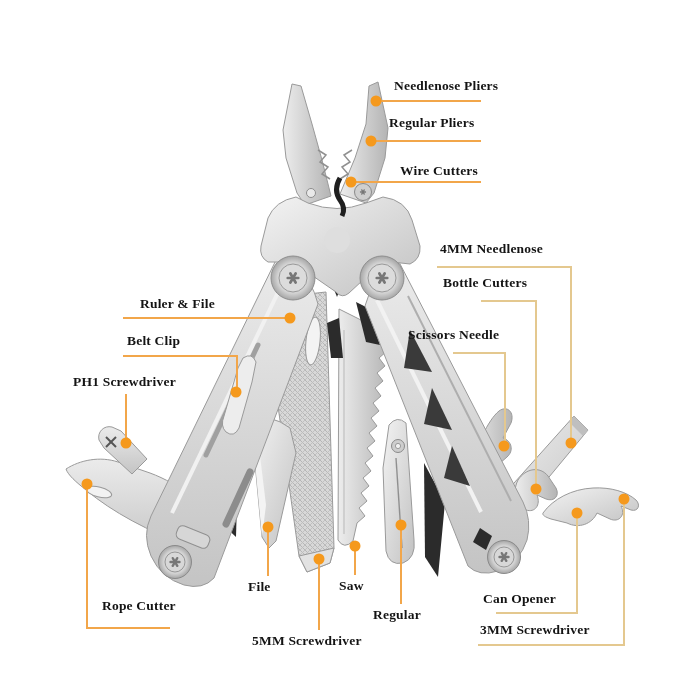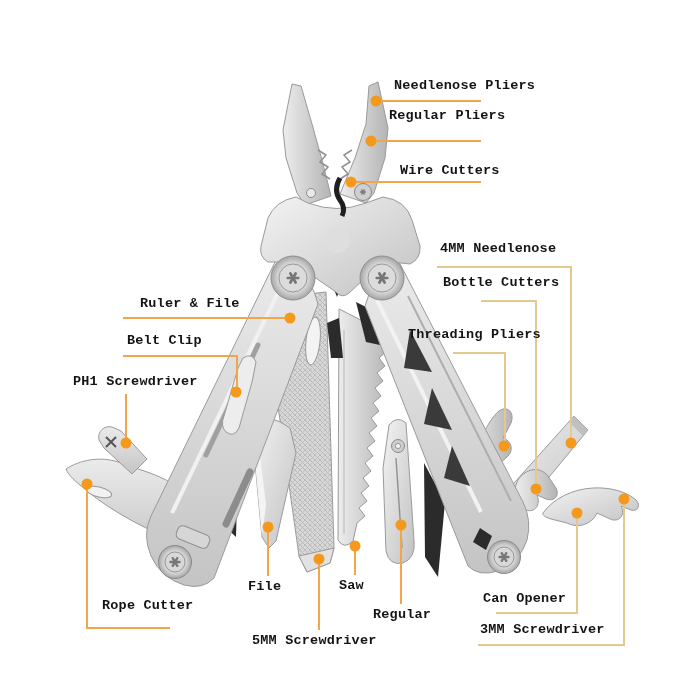--- a/index.html
+++ b/index.html
@@ -1,19 +1,19 @@
 <!DOCTYPE html>
 <html style="--page-bg: #ffffff; --accent-dot: #F5991D; --leader-line: #F2A64A; --connector-line: #E4C88F; --label-text: #141414;"><head>
 <meta charset="utf-8">
 <style>
   html,body{margin:0;padding:0;background:#fff;}
   .stage{
     position:relative;width:642px;height:700px;overflow:hidden;
     background:var(--page-bg,#ffffff);
-    font-family:Liberation Mono, monospace;
+    font-family:Liberation Serif, serif;
   }
   .stage svg{position:absolute;left:0;top:0;}
   .callout{
     position:absolute;font-weight:bold;font-size:13.5px;line-height:1;
     letter-spacing:.2px;color:var(--label-text,#141414);white-space:nowrap;
   }
   
   .ld{stroke:var(--leader-line,#F2A64A);stroke-width:2;fill:none;}
   .lc{stroke:var(--connector-line,#E4C88F);stroke-width:2;fill:none;}
   .dot{fill:var(--accent-dot,#F5991D);}
@@ -208,25 +208,25 @@
     <circle class="dot" cx="87" cy="484" r="5.5"></circle>
     <circle class="dot" cx="268" cy="527" r="5.5"></circle>
     <circle class="dot" cx="355" cy="546" r="5.5"></circle>
     <circle class="dot" cx="401" cy="525" r="5.5"></circle>
     <circle class="dot" cx="319" cy="559" r="5.5"></circle>
     <circle class="dot" cx="577" cy="513" r="5.5"></circle>
     <circle class="dot" cx="624" cy="499" r="5.5"></circle>
   </svg>
 
   <div class="callout" style="left:394px;top:79px">Needlenose Pliers</div>
-  <div class="callout" style="left:389px;top:109px">Regular Pliers</div>
+  <div class="callout" style="left:389px;top:116px">Regular Pliers</div>
   <div class="callout" style="left:400px;top:164px">Wire Cutters</div>
   <div class="callout" style="left:440px;top:242px">4MM Needlenose</div>
   <div class="callout" style="left:443px;top:276px">Bottle Cutters</div>
-  <div class="callout" style="left:408px;top:328px">Threading Pliers</div>
+  <div class="callout" style="left:408px;top:328px">Scissors Needle</div>
   <div class="callout" style="left:140px;top:297px">Ruler &amp; File</div>
   <div class="callout" style="left:127px;top:334px">Belt Clip</div>
   <div class="callout" style="left:73px;top:375px">PH1 Screwdriver</div>
   <div class="callout" style="left:102px;top:599px">Rope Cutter</div>
   <div class="callout" style="left:248px;top:580px">File</div>
   <div class="callout" style="left:339px;top:579px">Saw</div>
   <div class="callout" style="left:373px;top:608px">Regular</div>
   <div class="callout" style="left:252px;top:634px">5MM Screwdriver</div>
   <div class="callout" style="left:483px;top:592px">Can Opener</div>
   <div class="callout" style="left:480px;top:623px">3MM Screwdriver</div>

